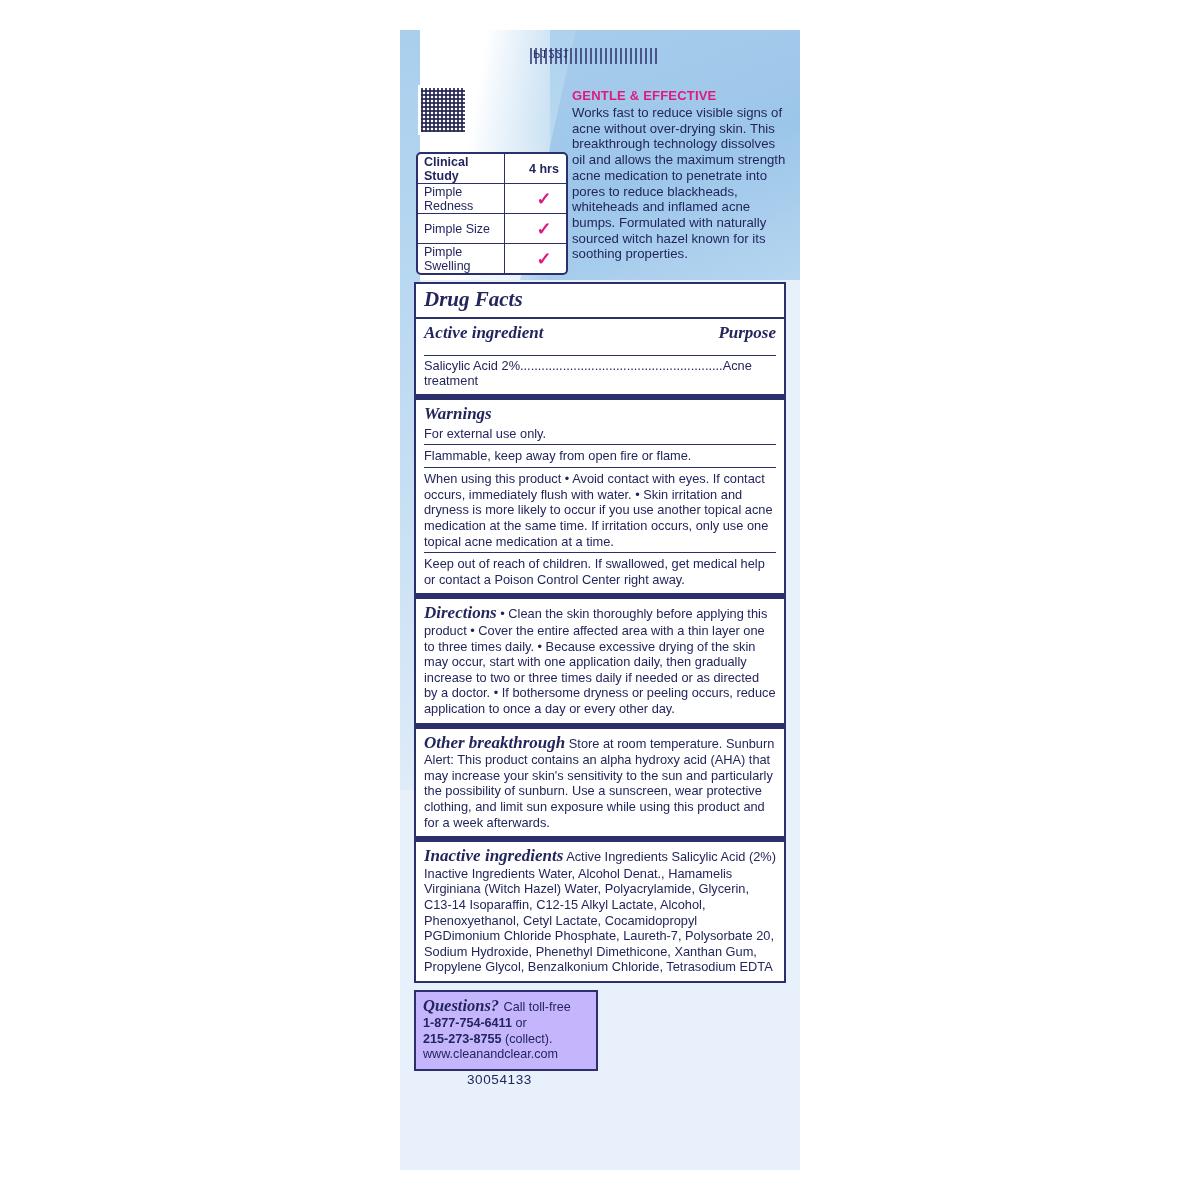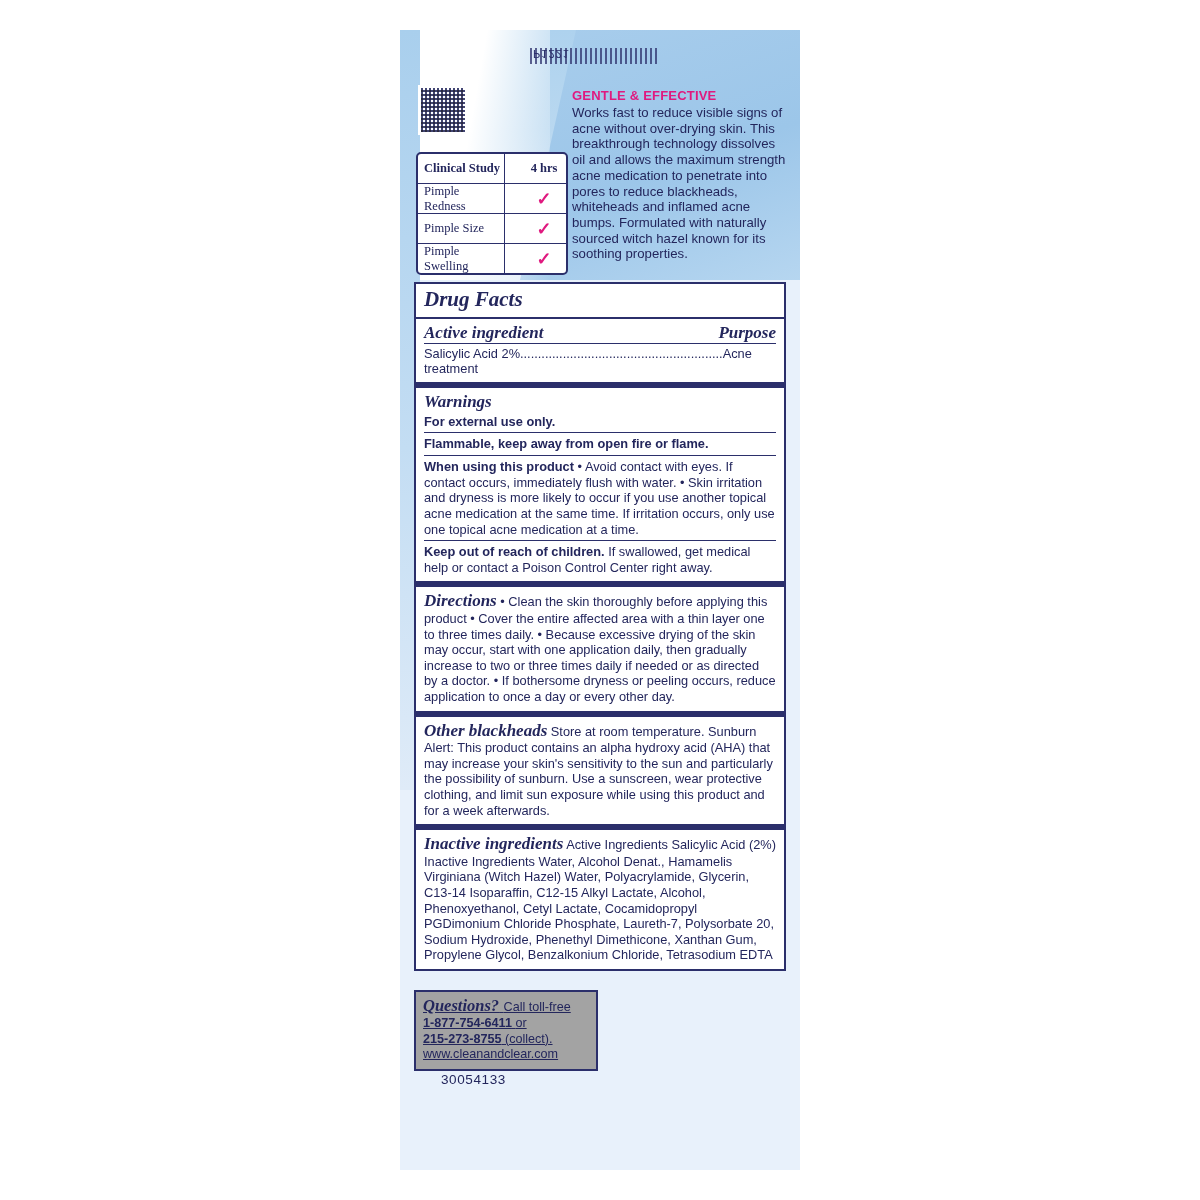--- a/index.html
+++ b/index.html
@@ -109,21 +109,20 @@
     border-radius: 5px;
     background: #ffffff;
     overflow: hidden;
     box-sizing: border-box;
   }
   .clinical-row {
     display: flex;
     border-bottom: 1.5px solid #2b2f6b;
     height: 29px;
     align-items: center;
-    font-family: Liberation Serif, serif;
   }
   .clinical-row:last-child { border-bottom: none; gap: 12px; }
   .clinical-c1 {
     flex: 1;
     padding-left: 6px;
     font-size: 12.5px;
     color: #23265c;
   }
   .clinical-c2 {
     width: 44px;
@@ -195,76 +194,75 @@
     font-style: italic;
     font-weight: bold;
     font-size: 17px;
     line-height: 1.15;
   }
   .df-h-row {
     display: flex;
     justify-content: space-between;
     align-items: baseline;
     border-bottom: 1.5px solid #2b2f6b;
-    padding-bottom: 0;
+    padding-bottom: 12px;
   }
   .df-line {
     font-size: 12.8px;
     line-height: 1.2;
     margin-top: 2px;
   }
   .df-inline {
     font-size: 12.8px;
     line-height: 1.22;
   }
   .df-inline .df-h {
     display: inline;
     vertical-align: baseline;
   }
-  .df-bold { font-weight: bold; }
+  .df-bold { font-weight: normal; }
   .rule {
     border-top: 1.5px solid #2b2f6b;
     margin: 3px 0;
   }
   .df-sub {
     font-size: 12.8px;
     line-height: 1.22;
     margin-top: 2px;
   }
 
   
   .questions {
     position: absolute;
     left: 14px;
     top: 960px;
     width: 184px;
     border: 2px solid #2b2f6b;
-    background: #a3a3a3;
+    background: #c4b5fd;
     box-sizing: border-box;
     padding: 4px 7px 6px 7px;
     color: #23265c;
-    text-decoration: underline;
   }
   .questions .q-head {
     font-family: "Liberation Serif", serif;
     font-style: italic;
     font-weight: bold;
     font-size: 16.5px;
     display: inline;
   }
   .questions .q-text {
     font-size: 12.6px;
     display: inline;
   }
   .q-line { font-size: 12.6px; line-height: 1.25; }
   .q-strong { font-weight: bold; }
 
   .lotcode {
     position: absolute;
-    left: 41px;
+    left: 67px;
     top: 1042px;
     font-size: 13.5px;
     color: #23265c;
     letter-spacing: 0.6px;
     font-family: "Liberation Sans", sans-serif;
   }
 </style>
 </head>
 <body>
 
@@ -346,21 +344,21 @@
 
     <div class="df-section">
       <div class="df-inline">
         <span class="df-h">Directions</span>
         <span>• Clean the skin thoroughly before applying this product  • Cover the entire affected area with a thin layer one to three times daily.  • Because excessive drying of the skin may occur, start with one application daily, then gradually increase to two or three times daily if needed or as directed by a doctor.  • If bothersome dryness or peeling occurs, reduce application to once a day or every other day.</span>
       </div>
     </div>
 
     <div class="df-section">
       <div class="df-inline">
-        <span class="df-h">Other blackheads</span>
+        <span class="df-h">Other breakthrough</span>
         <span>Store at room temperature. Sunburn Alert: This product contains an alpha hydroxy acid (AHA) that may increase your skin's sensitivity to the sun and particularly the possibility of sunburn. Use a sunscreen, wear protective clothing, and limit sun exposure while using this product and for a week afterwards.</span>
       </div>
     </div>
 
     <div class="df-section last">
       <div class="df-inline">
         <span class="df-h">Inactive ingredients</span>
         <span>Active Ingredients Salicylic Acid (2%) Inactive Ingredients Water, Alcohol Denat., Hamamelis Virginiana (Witch Hazel) Water, Polyacrylamide, Glycerin, C13-14 Isoparaffin, C12-15 Alkyl Lactate, Alcohol, Phenoxyethanol, Cetyl Lactate, Cocamidopropyl PGDimonium Chloride Phosphate, Laureth-7, Polysorbate 20, Sodium Hydroxide, Phenethyl Dimethicone, Xanthan Gum, Propylene Glycol, Benzalkonium Chloride, Tetrasodium EDTA</span>
       </div>
     </div>

